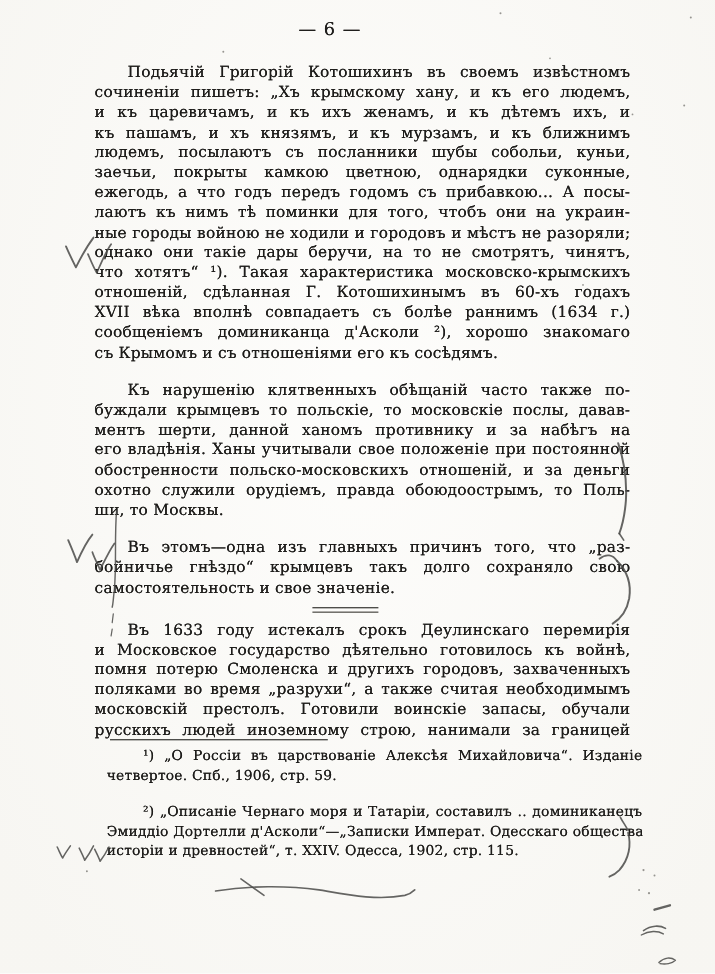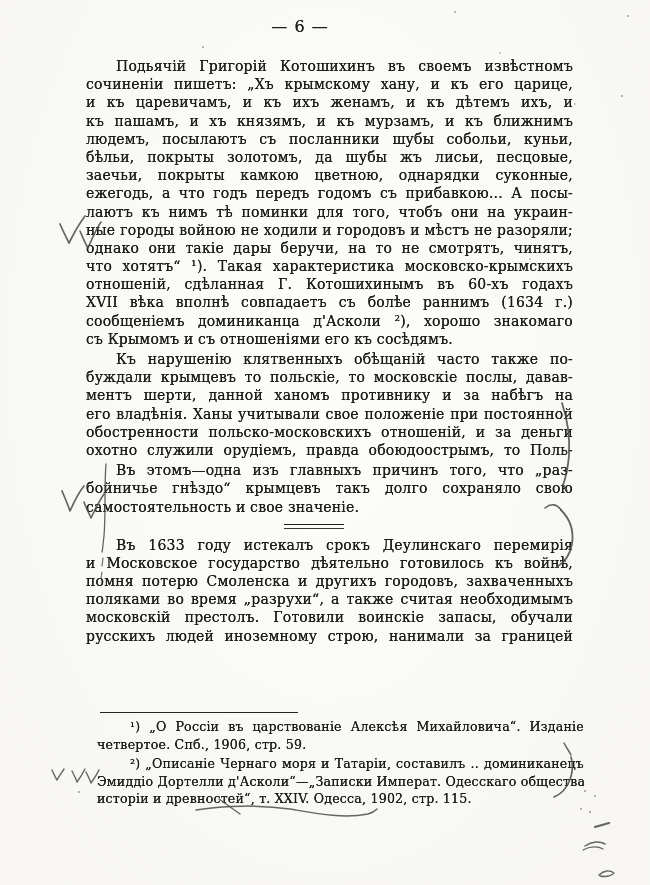--- a/index.html
+++ b/index.html
@@ -16,39 +16,39 @@
   .page-number{
     position:absolute;top:17px;left:240px;width:120px;
     text-align:center;font-size:16px;letter-spacing:1px;
     text-shadow:0 0 .4px currentColor;
   }
   .textblock{
     position:absolute;left:86px;top:57px;width:487px;
     font-size:14px;
   }
   .para{margin:0;}
-  .para + .para{margin-top:2px;}
+  .para + .para{margin-top:16px;}
   .line{
     height:18.2px;line-height:18.2px;
     letter-spacing:.2px;
     text-align:justify;text-align-last:justify;
     overflow:hidden;white-space:nowrap;
     text-shadow:0 0 .45px currentColor;
   }
   .line.lastline{text-align-last:left;white-space:normal;}
   .line.indent{text-indent:30px;}
   .section-divider{
     height:18px;margin:1px 0 1px 0;position:relative;
   }
   .section-divider .rule{
     position:absolute;left:198px;top:7px;width:60px;height:3px;
     border-top:1.7px solid #242320;border-bottom:.9px solid #3a3833;
   }
   .footnotes{
-    position:absolute;left:97px;top:712px;width:487px;
+    position:absolute;left:97px;top:672px;width:487px;
     font-size:12.6px;
   }
   .footnote-rule{
     width:198px;height:0;border-top:1.5px solid #242320;margin:0 0 5px 3px;
   }
   .footnotes .line{height:17.6px;line-height:17.6px;}
   .footnotes .line.indent{text-indent:33px;}
   .pencil-layer{
     position:absolute;left:0;top:0;width:650px;height:885px;
     pointer-events:none;
@@ -60,43 +60,43 @@
 </head>
 <body>
 
 <div class="page">
 
   <div class="page-number">— 6 —</div>
 
   <div class="textblock">
     <div class="para">
         <div class="line indent">Подьячій Григорій Котошихинъ въ своемъ извѣстномъ</div>
-        <div class="line">сочиненіи пишетъ: „Хъ крымскому хану, и къ его царице,</div>
+        <div class="line">сочиненіи пишетъ: „Хъ крымскому хану, и къ его людемъ,</div>
         <div class="line">и къ царевичамъ, и къ ихъ женамъ, и къ дѣтемъ ихъ, и</div>
         <div class="line">къ пашамъ, и хъ князямъ, и къ мурзамъ, и къ ближнимъ</div>
         <div class="line">людемъ, посылаютъ съ посланники шубы собольи, куньи,</div>
-        <div class="line">бѣльи, покрыты золотомъ, да шубы жъ лисьи, песцовые,</div>
         <div class="line">заечьи, покрыты камкою цветною, однарядки суконные,</div>
         <div class="line">ежегодь, а что годъ передъ годомъ съ прибавкою... А посы-</div>
         <div class="line">лаютъ къ нимъ тѣ поминки для того, чтобъ они на украин-</div>
         <div class="line">ные городы войною не ходили и городовъ и мѣстъ не разоряли;</div>
         <div class="line">однако они такіе дары беручи, на то не смотрятъ, чинятъ,</div>
         <div class="line">что хотятъ“ ¹). Такая характеристика московско-крымскихъ</div>
         <div class="line">отношеній, сдѣланная Г. Котошихинымъ въ 60-хъ годахъ</div>
         <div class="line">XVII вѣка вполнѣ совпадаетъ съ болѣе раннимъ (1634 г.)</div>
         <div class="line">сообщеніемъ доминиканца д'Асколи ²), хорошо знакомаго</div>
         <div class="line lastline">съ Крымомъ и съ отношеніями его къ сосѣдямъ.</div>
       </div>
     <div class="para">
         <div class="line indent">Къ нарушенію клятвенныхъ обѣщаній часто также по-</div>
         <div class="line">буждали крымцевъ то польскіе, то московскіе послы, давав-</div>
         <div class="line">ментъ шерти, данной ханомъ противнику и за набѣгъ на</div>
         <div class="line">его владѣнія. Ханы учитывали свое положеніе при постоянной</div>
         <div class="line">обостренности польско-московскихъ отношеній, и за деньги</div>
         <div class="line">охотно служили орудіемъ, правда обоюдоострымъ, то Поль-</div>
+        <div class="line lastline">ши, то Москвы.</div>
       </div>
     <div class="para">
         <div class="line indent">Въ этомъ—одна изъ главныхъ причинъ того, что „раз-</div>
         <div class="line">бойничье гнѣздо“ крымцевъ такъ долго сохраняло свою</div>
         <div class="line lastline">самостоятельность и свое значеніе.</div>
       </div>
     <div class="section-divider">
         <div class="rule"></div>
       </div>
     <div class="para">

